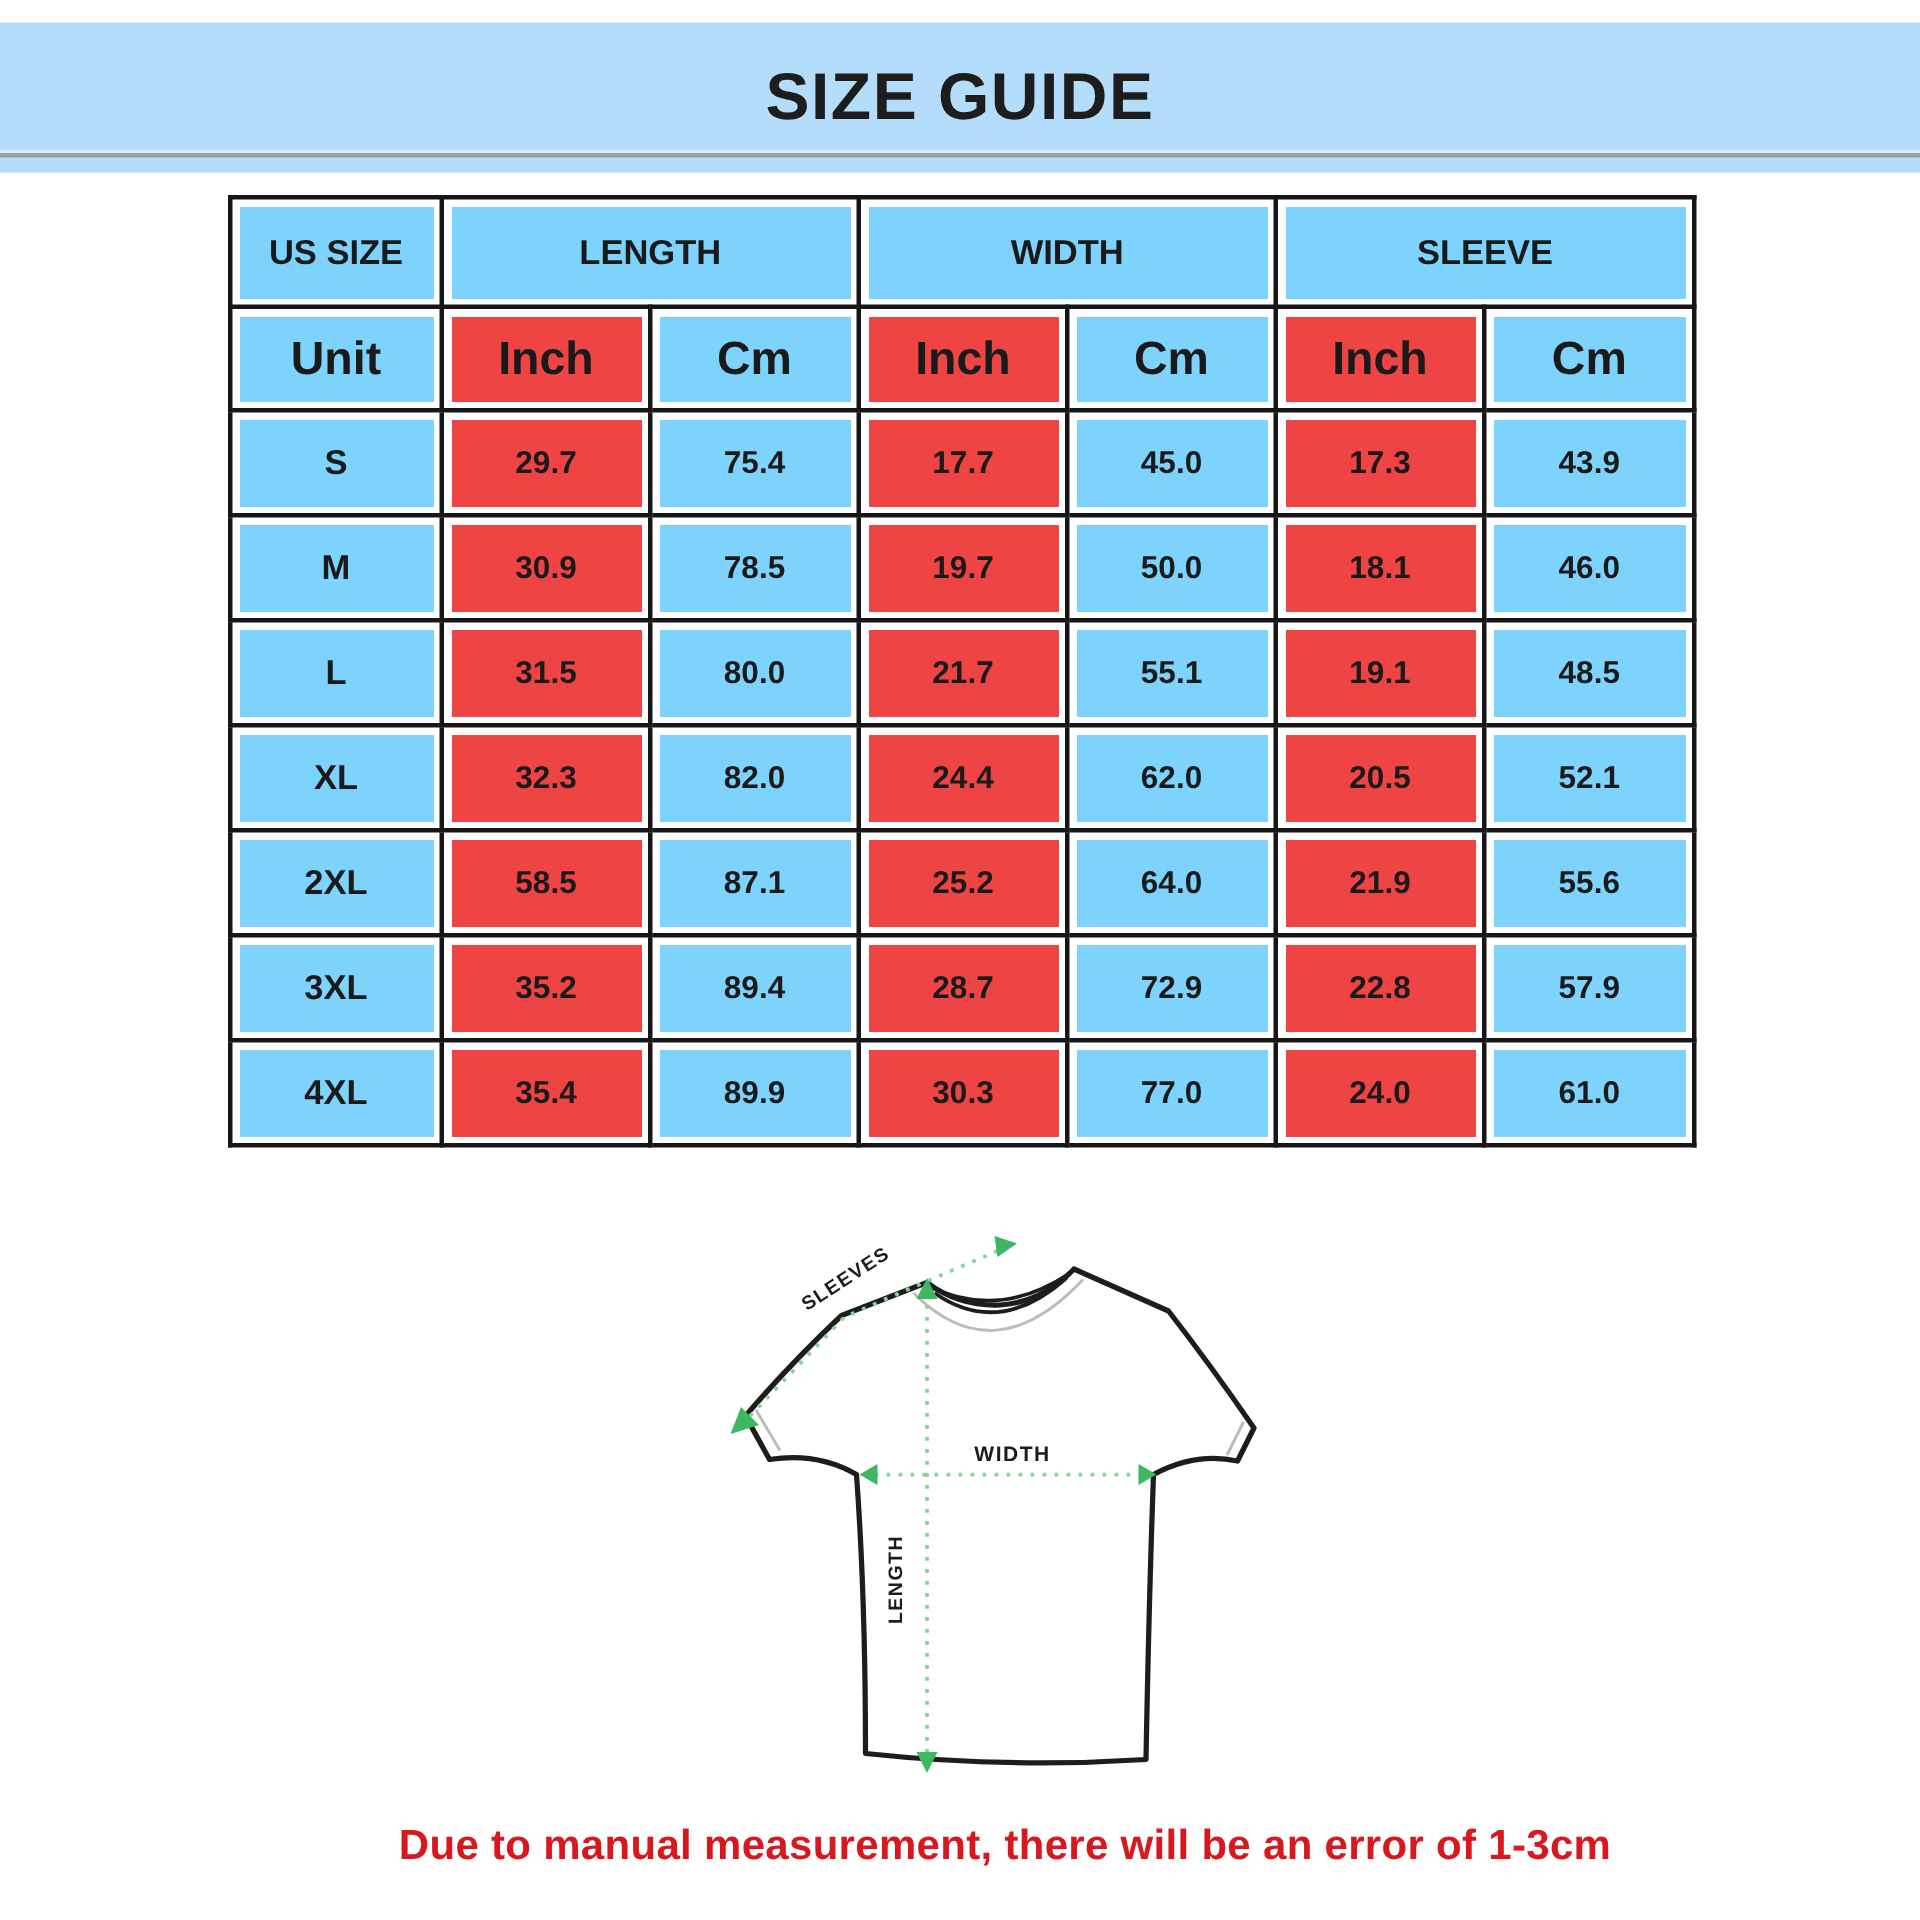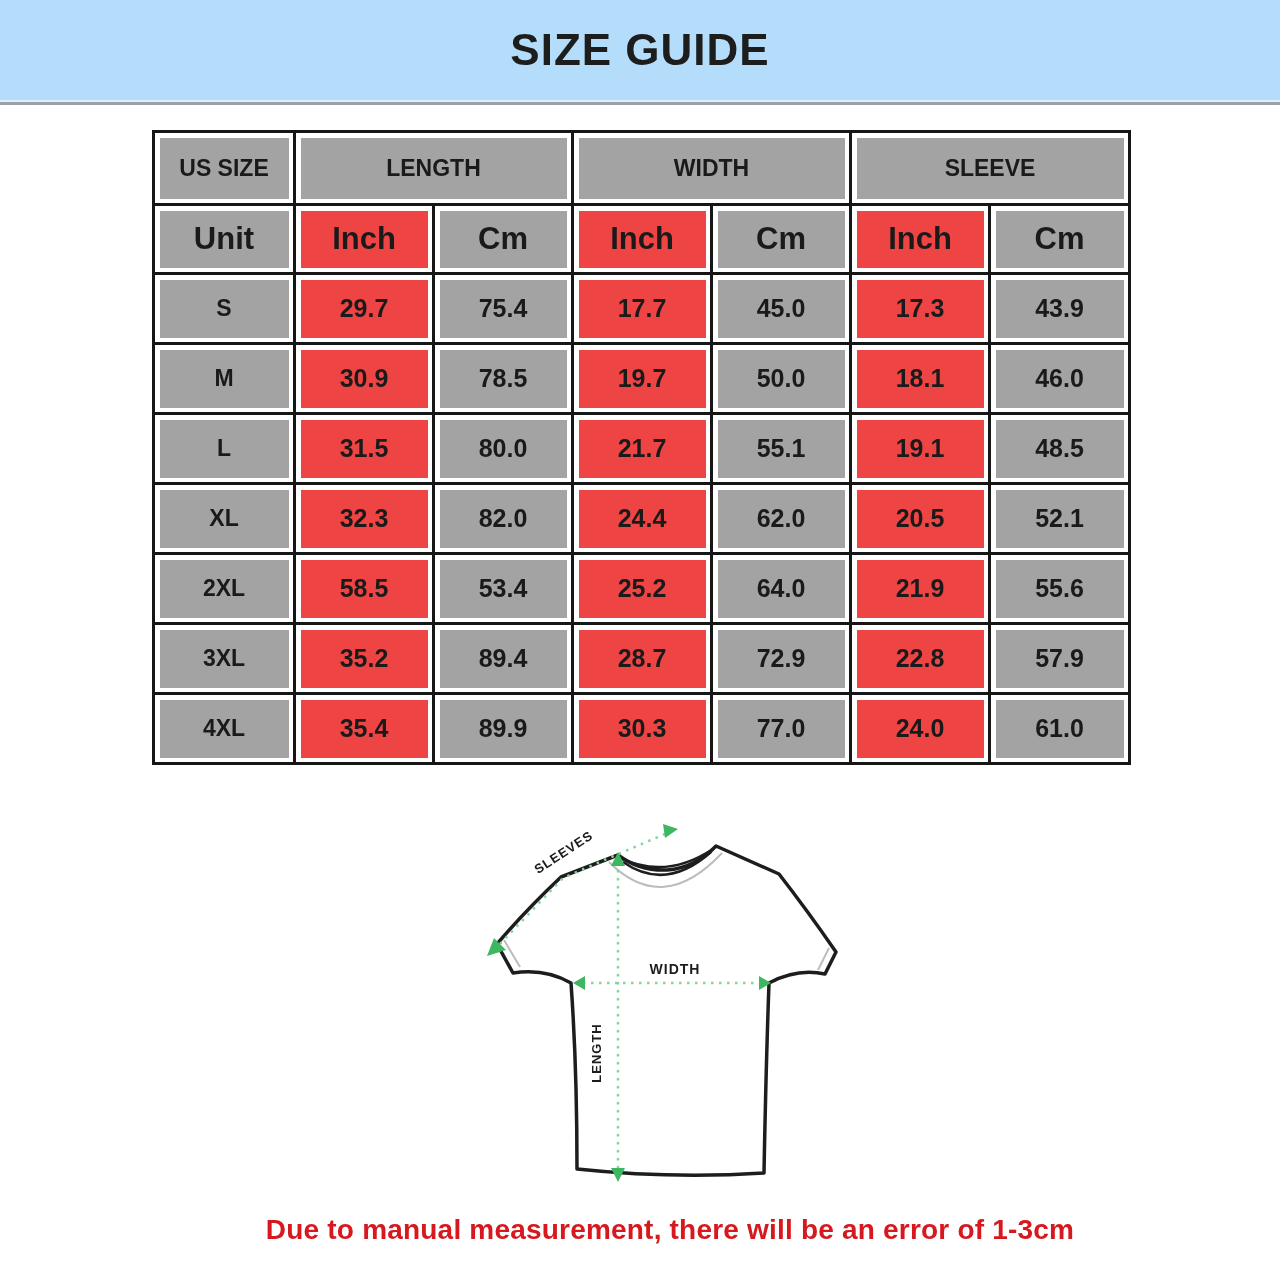--- a/index.html
+++ b/index.html
@@ -1,32 +1,32 @@
 <!DOCTYPE html>
 <html><head>
 <meta charset="utf-8">
 <style>
   html,body{margin:0;padding:0;width:1280px;height:1280px;background:#ffffff;overflow:hidden;
             font-family:"Liberation Sans",sans-serif;}
-  .band{position:absolute;left:0;top:0;width:1280px;height:100px;background:#b4ddfb;}
+  .band{position:absolute;left:0;top:15px;width:1280px;height:100px;background:#b4ddfb;}
   .band-title{width:100%;height:100px;line-height:100px;text-align:center;
               font-size:44px;font-weight:bold;color:#1d1d1d;letter-spacing:1px;}
   .band-edge-light{position:absolute;left:0;top:100px;width:1280px;height:2px;background:#ddeefb;}
   .band-edge-dark{position:absolute;left:0;top:102px;width:1280px;height:3px;background:#99a3a5;}
 
   table.size-table{position:absolute;left:152px;top:130px;width:976px;
                    border-collapse:collapse;table-layout:fixed;}
   .size-table th,.size-table td{
     border:3px solid #161616;text-align:center;vertical-align:middle;
     color:#1a1a1a;padding:5px;background-clip:content-box;}
   .size-table tr.group-row th{height:60px;font-size:23px;font-weight:bold;}
   .size-table tr.unit-row th{height:56px;font-size:31px;font-weight:bold;}
-  .size-table tr.data-row td{height:57px;font-size:25px;font-weight:600;}
+  .size-table tr.data-row td{height:57px;font-size:21px;font-weight:600;}
   .size-table tr.data-row td.size-cell{font-size:23px;font-weight:bold;}
-  .g{background-color:#a3a3a3;}
+  .g{background-color:#7dd3fc;}
   .w{background-color:#ef4444;}
 
   .shirt-wrap{position:absolute;left:473px;top:816px;width:380px;height:370px;}
   .diagram-label{font-weight:bold;fill:#1c1c1c;letter-spacing:1px;
                  font-family:"Liberation Sans",sans-serif;}
 
   .disclaimer{position:absolute;left:0;top:1214px;width:1280px;box-sizing:border-box;
               padding-left:60px;text-align:center;color:#d7191f;
               font-size:28px;font-weight:bold;letter-spacing:0.2px;}
 </style>
@@ -97,21 +97,21 @@
     <td class="w">32.3</td>
     <td class="g">82.0</td>
     <td class="w">24.4</td>
     <td class="g">62.0</td>
     <td class="w">20.5</td>
     <td class="g">52.1</td>
   </tr>
   <tr class="data-row">
     <td class="g size-cell">2XL</td>
     <td class="w">58.5</td>
-    <td class="g">53.4</td>
+    <td class="g">87.1</td>
     <td class="w">25.2</td>
     <td class="g">64.0</td>
     <td class="w">21.9</td>
     <td class="g">55.6</td>
   </tr>
   <tr class="data-row">
     <td class="g size-cell">3XL</td>
     <td class="w">35.2</td>
     <td class="g">89.4</td>
     <td class="w">28.7</td>

